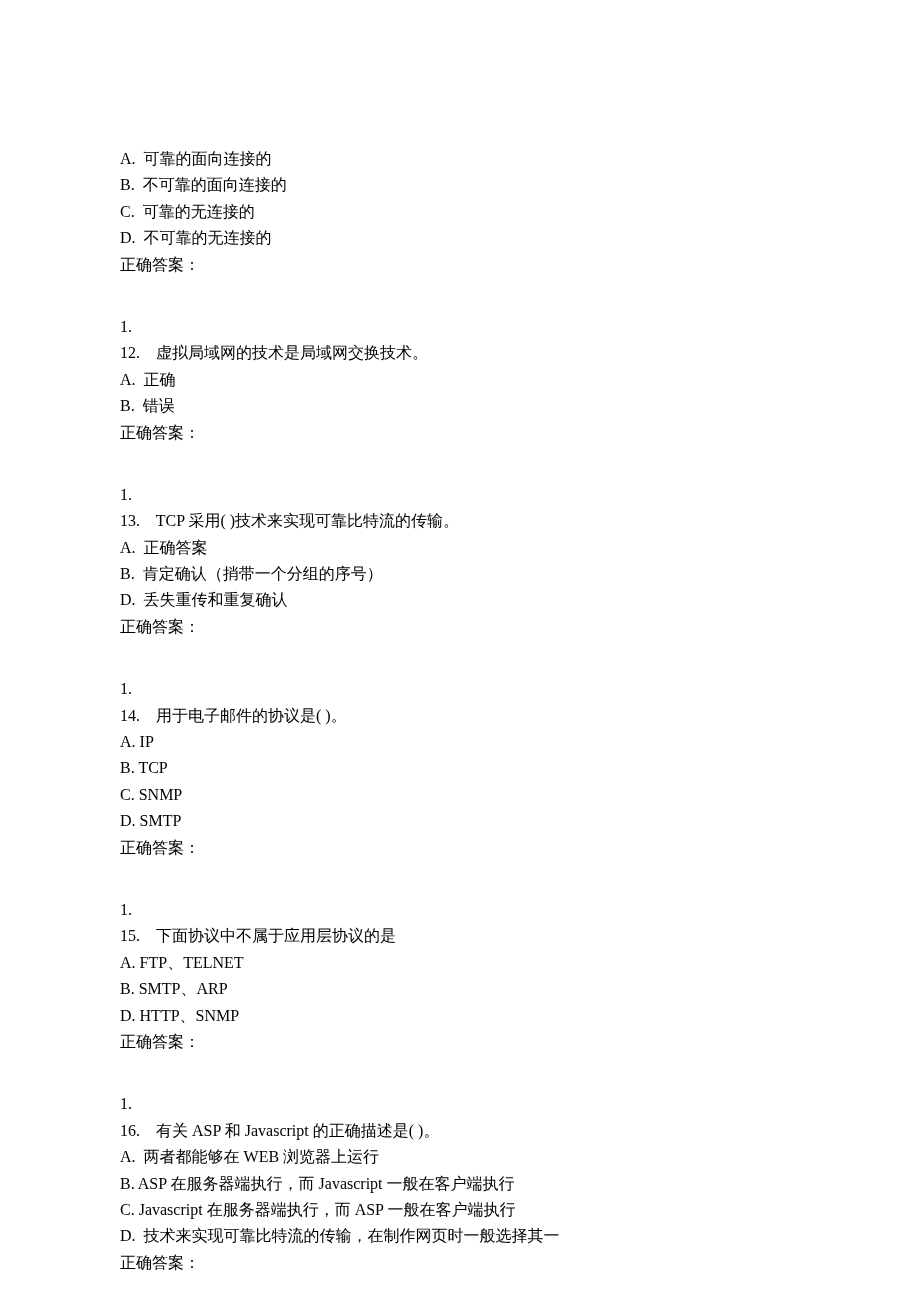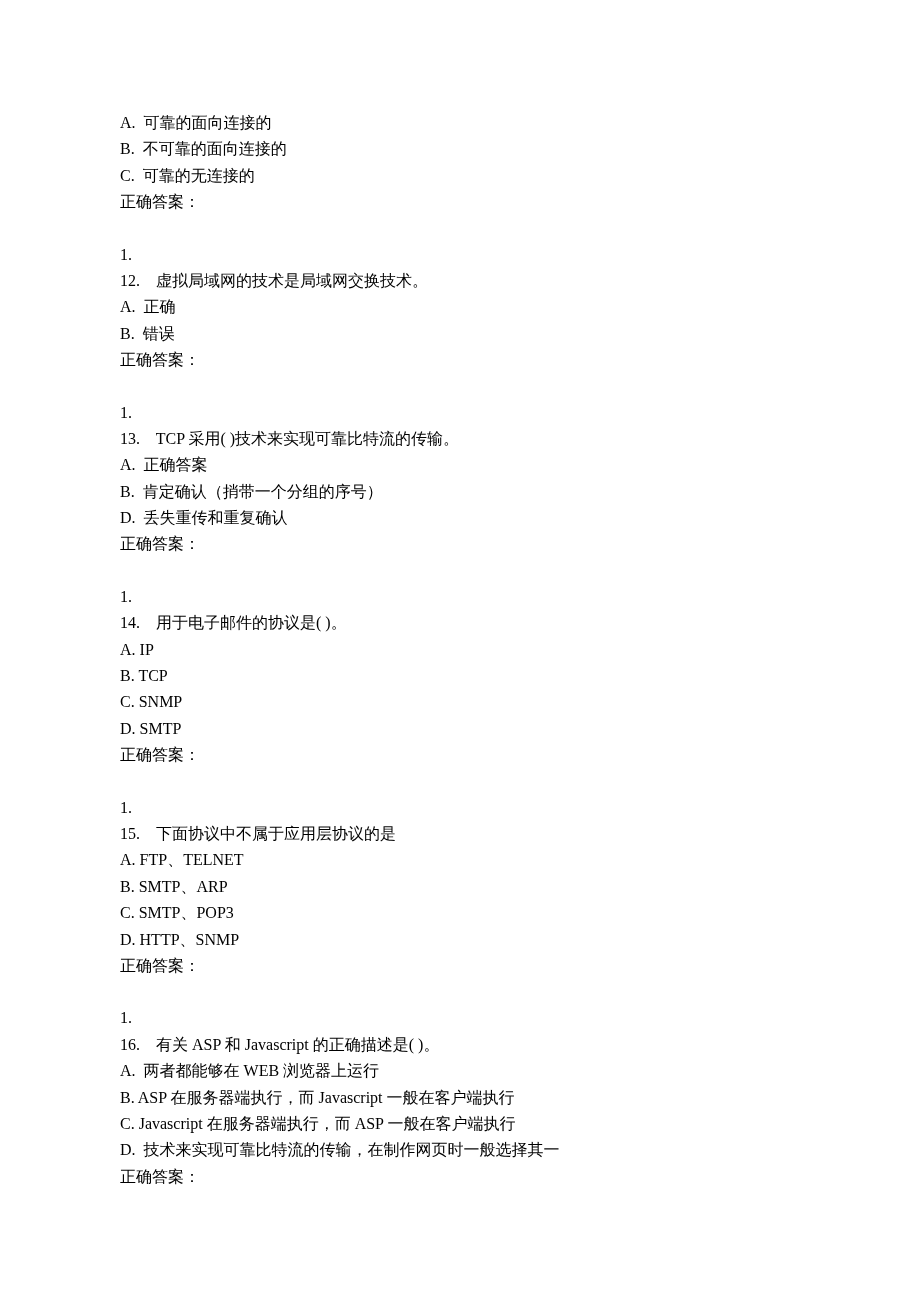--- a/index.html
+++ b/index.html
@@ -12,31 +12,33 @@
       font-size: 16px;
       color: #000000;
       line-height: 1.65;
     }
     .line {
       display: block;
       white-space: pre-wrap;
     }
     .block {
       margin-bottom: 26px;
+      margin-top: 36px;
     }
   </style>
 </head>
 <body>
 
 <div>
 
   <div class="block">
     <span class="line">A.  可靠的面向连接的</span>
     <span class="line">B.  不可靠的面向连接的</span>
     <span class="line">C.  可靠的无连接的</span>
+    <span class="line">D.  不可靠的无连接的</span>
     <span class="line">正确答案：</span>
   </div>
 
   <div class="block">
     <span class="line">1.</span>
     <span class="line">12.    虚拟局域网的技术是局域网交换技术。</span>
     <span class="line">A.  正确</span>
     <span class="line">B.  错误</span>
     <span class="line">正确答案：</span>
   </div>
@@ -58,21 +60,20 @@
     <span class="line">C. SNMP</span>
     <span class="line">D. SMTP</span>
     <span class="line">正确答案：</span>
   </div>
 
   <div class="block">
     <span class="line">1.</span>
     <span class="line">15.    下面协议中不属于应用层协议的是</span>
     <span class="line">A. FTP、TELNET</span>
     <span class="line">B. SMTP、ARP</span>
-    <span class="line">C. SMTP、POP3</span>
     <span class="line">D. HTTP、SNMP</span>
     <span class="line">正确答案：</span>
   </div>
 
   <div class="block">
     <span class="line">1.</span>
     <span class="line">16.    有关 ASP 和 Javascript 的正确描述是( )。</span>
     <span class="line">A.  两者都能够在 WEB 浏览器上运行</span>
     <span class="line">B. ASP 在服务器端执行，而 Javascript 一般在客户端执行</span>
     <span class="line">C. Javascript 在服务器端执行，而 ASP 一般在客户端执行</span>

